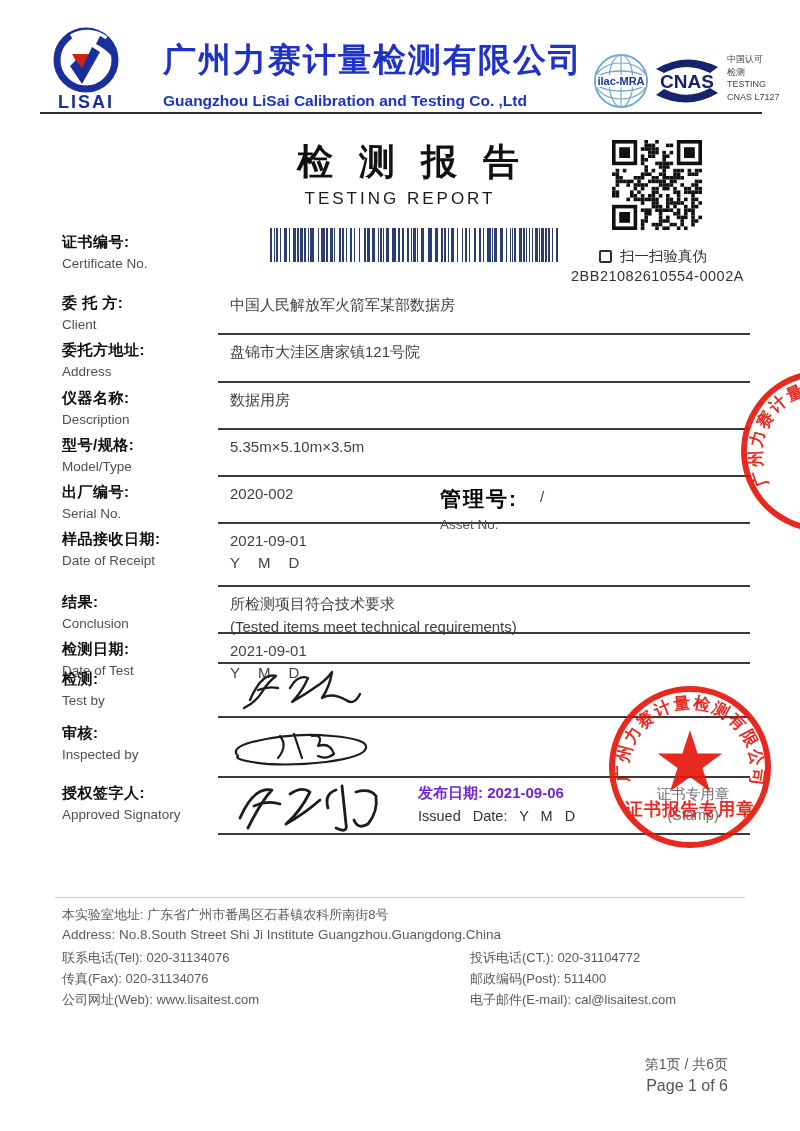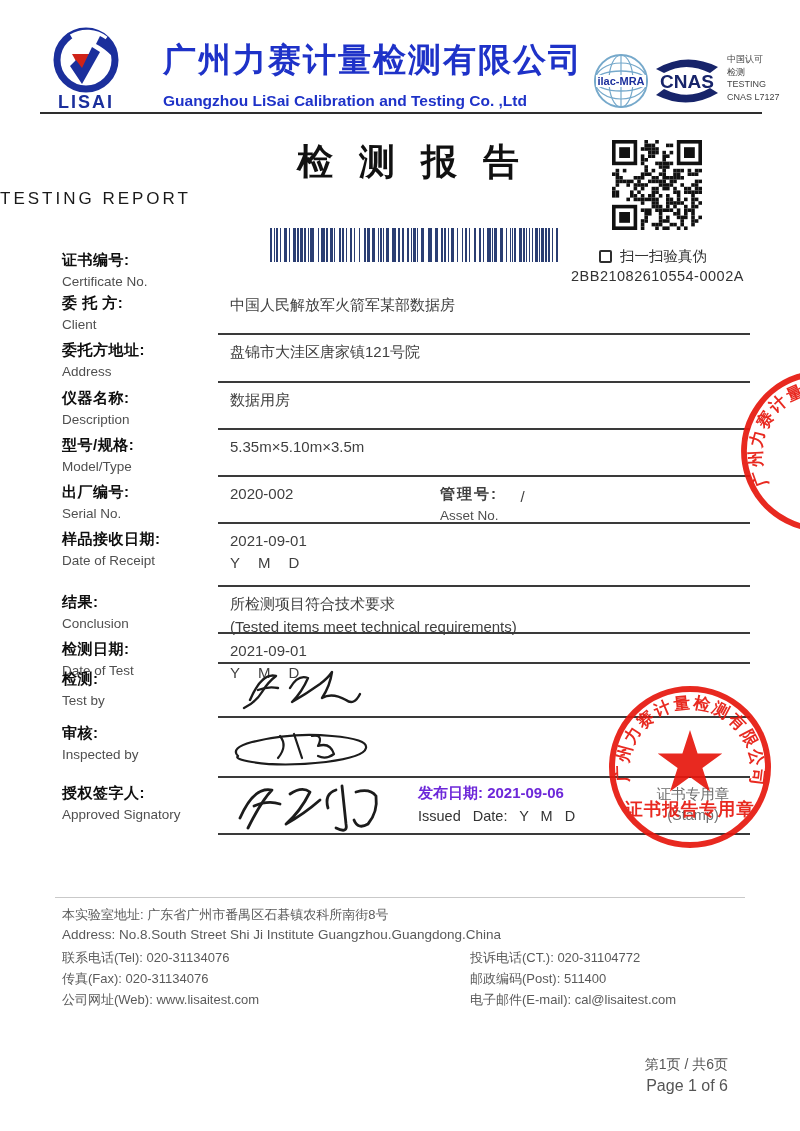--- a/index.html
+++ b/index.html
@@ -14,43 +14,43 @@
   
   .company-cn { font-size:33px; font-weight:700; color:var(--brand_blue); letter-spacing:2px; }
   .company-en { font-size:15.5px; font-weight:700; color:var(--brand_blue); margin-top:9px; }
   .marks-side div { font-size:9px; color:#444; line-height:12.5px; font-weight:400; }
   .marks-side div:nth-child(1), .marks-side div:nth-child(2){ font-weight:400; }
   .header-rule { left:40px; top:112px; width:722px; height:2px; background:#2e2e2e; }
 
   
   .title-cn { left:0; top:138px; width:800px; text-align:center; font-size:36px; font-weight:700;
               color:#111; letter-spacing:26px; padding-left:42px; }
-  .title-en { left:0; top:189px; width:800px; text-align:left; font-size:17px; color:#1a1a1a; letter-spacing:3px; }
+  .title-en { left:0; top:189px; width:800px; text-align:center; font-size:17px; color:#1a1a1a; letter-spacing:3px; }
 
   
   .scan-icon { left:599px; top:250px; width:13px; height:13px; border:2px solid #2e2e2e; border-radius:2px; }
   .scan-label { left:620px; top:247px; font-size:14.5px; color:#333; }
   .verify-code { left:571px; top:268px; font-size:14.5px; color:#333; letter-spacing:0.5px; }
 
   
-  .cert-label { left:62px; top:251px; }
+  .cert-label { left:62px; top:233px; }
   .lbl-cn { font-size:15px; font-weight:700; color:#0e0e0e; letter-spacing:0.5px; }
   .lbl-en { font-size:13.5px; color:#4f4f4f; margin-top:4px; }
 
   
   .fields { left:62px; top:288px; width:688px; }
   .frow { display:flex; }
   .frow .flabel { width:156px; padding-top:6px; }
   .frow .fvalue { flex:1; border-bottom:2px solid #3a3a3a; padding:8px 0 0 12px;
                   font-size:15px; color:#3f3f3f; position:relative; }
   .subline { margin-top:5px; word-spacing:14px; color:#3f3f3f; }
   .h47{height:47px}.h48{height:48px}.h49{height:63px}.h45{height:30px}.h54{height:54px}.h60{height:60px}.h57{height:57px}
   .serial-flex { display:flex; }
   .serial-main { width:210px; }
-  .asset-lbl-cn { font-size:15px; font-weight:700; color:#404040; letter-spacing:2px; }
+  .asset-lbl-cn { font-size:21px; font-weight:700; color:#000000; letter-spacing:2px; }
   .asset-slash { margin-left:22px; padding-top:3px; }
   .date-strong { font-size:15px; font-weight:700; color:#6d28d9; }
   .issued-sub { font-size:14.5px; color:#333; margin-top:5px; word-spacing:8px; }
   .stamp-caption { color:#6e6e6e; font-size:14.5px; text-align:center; line-height:21px; }
 
   .sig { stroke:#1c1c1c; fill:none; stroke-linecap:round; stroke-linejoin:round; }
 
   
   .footer-rule { left:55px; top:897px; width:690px; height:1px; background:#c9c9c9; }
   .foot { font-size:13px; color:#5a5a5a; }

